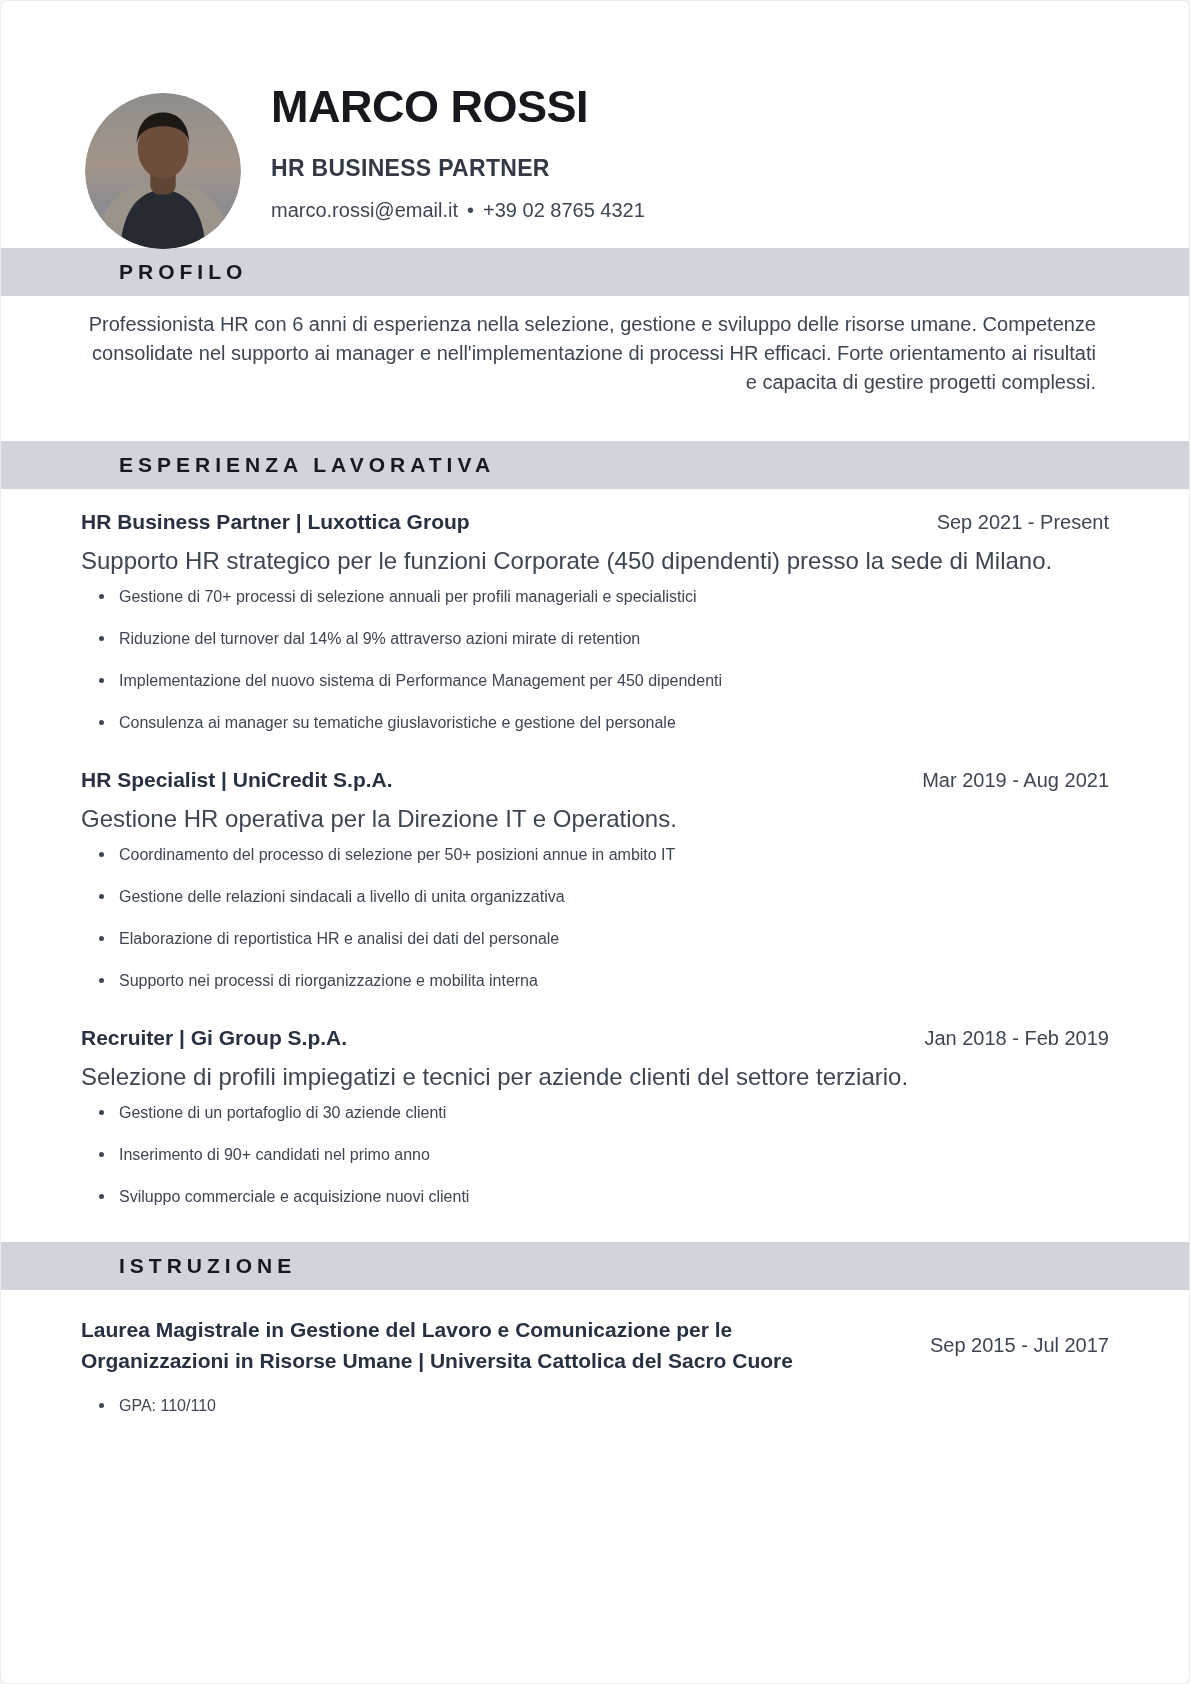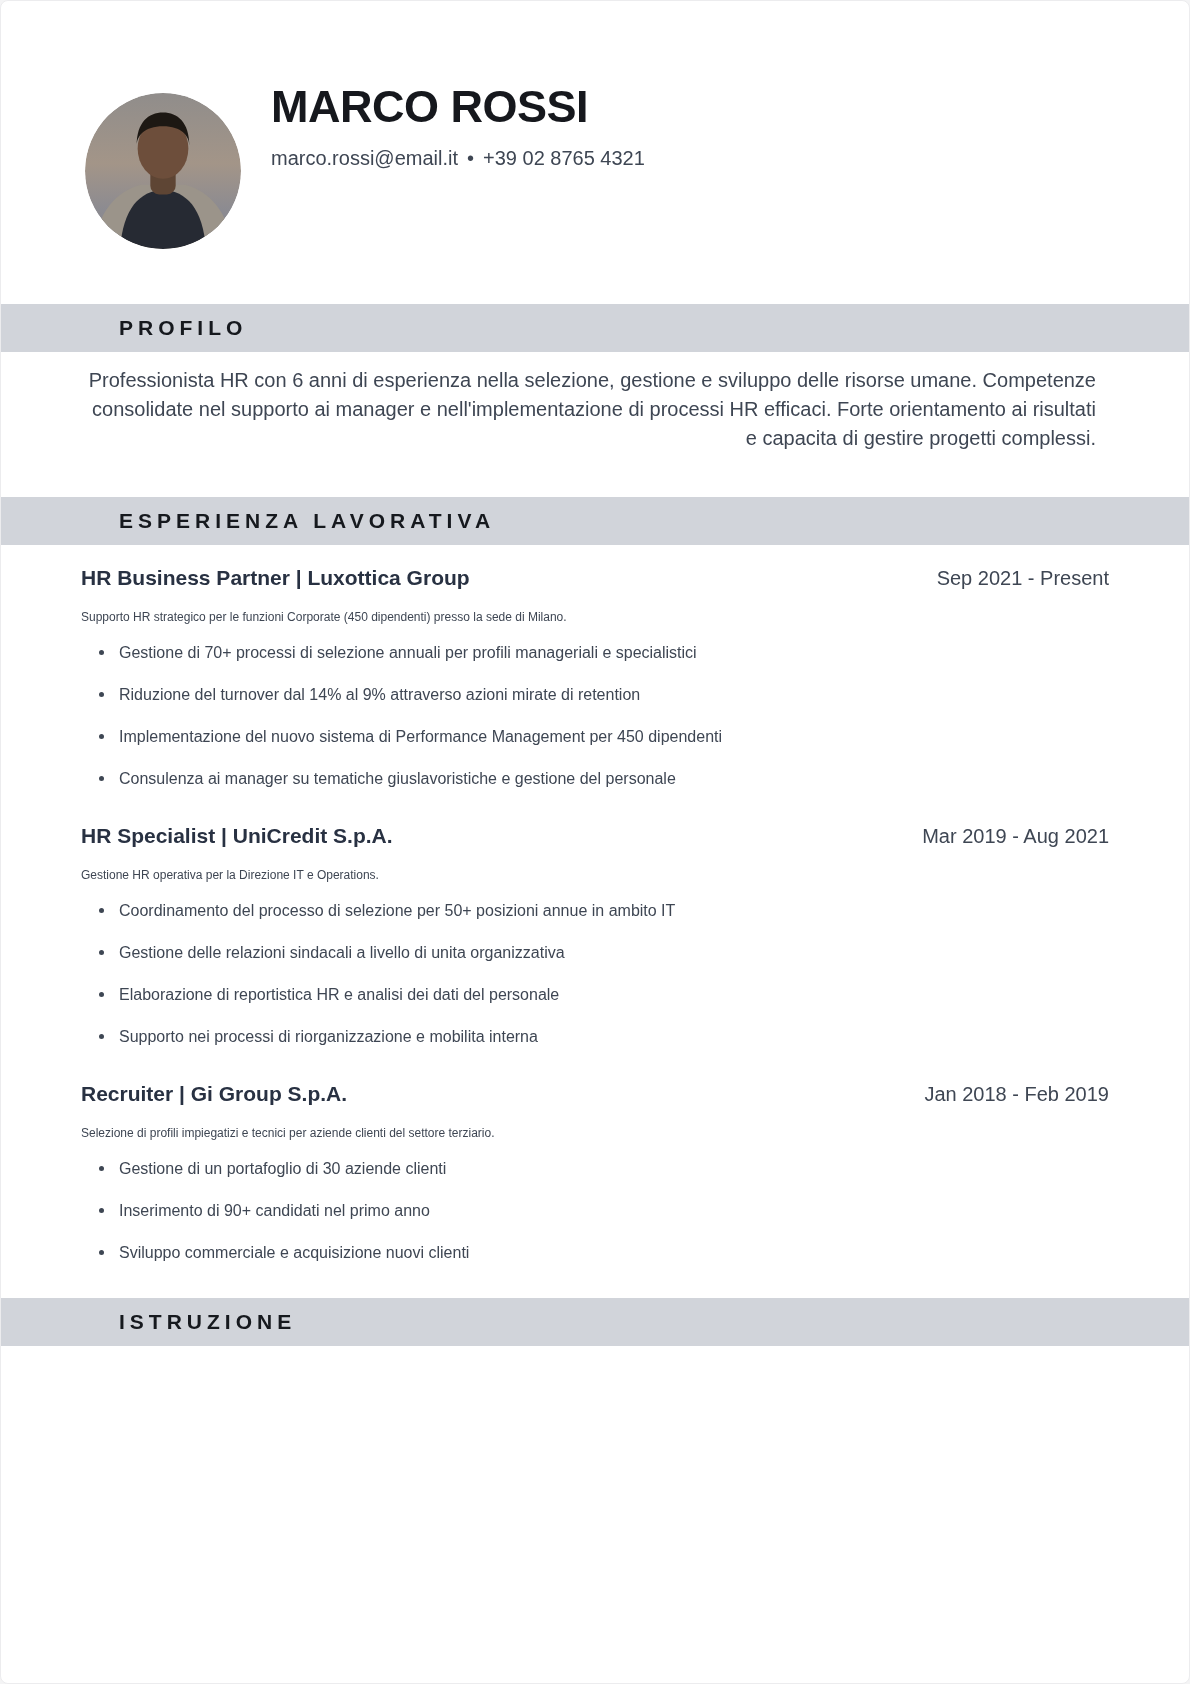--- a/index.html
+++ b/index.html
@@ -11,21 +11,21 @@
   .page {
     width: 1190px; height: 1684px;
     background: #ffffff;
     border: 1px solid #ececee;
     border-radius: 8px;
     overflow: hidden;
     color: var(--body-text, #3e4653);
   }
 
   
-  .resume-header { position: relative; height: 303px; }
+  .resume-header { position: relative; height: 247px; }
   .photo-wrap {
     position: absolute; left: 84px; top: 92px;
     width: 156px; height: 156px;
     border-radius: 50%; overflow: hidden;
   }
   .photo-wrap svg { display: block; width: 100%; height: 100%; }
   .header-text { position: absolute; left: 270px; top: 82px; }
   .person-name {
     margin: 0;
     font-size: 45px; font-weight: 700; letter-spacing: -0.5px;
@@ -77,21 +77,21 @@
     font-size: 21px; font-weight: 700; line-height: 26px;
     color: var(--title-text, #283142);
   }
   .entry-dates {
     font-size: 20px; line-height: 26px; white-space: nowrap;
     color: var(--body-text, #3e4653);
     padding-left: 20px;
   }
   .entry-desc {
     margin: 12px 0 0;
-    font-size: 12px; line-height: 28px;
+    font-size: 24px; line-height: 28px;
     color: var(--body-text, #3e4653);
   }
   .entry-bullets {
     list-style: none;
     margin: 8px 0 0; padding: 0 0 0 38px;
   }
   .entry-bullets li {
     position: relative;
     margin-top: 14px;
     font-size: 16px; line-height: 28px;
@@ -134,20 +134,21 @@
           <path d="M8,160 C14,114 40,98 58,94 L102,94 C120,98 146,114 152,160 Z" fill="#9b948a"></path>
           <path d="M36,160 C39,118 56,101 80,99 C104,101 121,118 124,160 Z" fill="#262a33"></path>
           <rect x="67" y="74" width="26" height="30" rx="9" fill="#5e4534"></rect>
           <ellipse cx="80" cy="57" rx="26" ry="31" fill="#6d4e3b"></ellipse>
           <path d="M53,54 C53,30 65,20 80,20 C95,20 107,30 107,54 C107,44 99,34 80,34 C61,34 53,44 53,54 Z" fill="#1d1813"></path>
         </g>
       </svg>
     </div>
     <div class="header-text">
       <h1 class="person-name">MARCO ROSSI</h1>
+      <h2 class="person-title">HR BUSINESS PARTNER</h2>
       <div class="contact-line">
         <span>marco.rossi@email.it</span><span class="contact-sep">•</span><span>+39 02 8765 4321</span>
       </div>
     </div>
   </header>
 
   <section>
     <div class="section-bar">
       <span>PROFILO</span>
     </div>
@@ -199,15 +200,27 @@
             <li>Sviluppo commerciale e acquisizione nuovi clienti</li>
           </ul>
   </article>
 </div>
   </section>
 
   <section>
     <div class="section-bar bar-education">
       <span>ISTRUZIONE</span>
     </div>
+    <div class="entries edu" id="education-entries">
+  <article class="entry">
+    <div class="entry-head">
+      <h3 class="entry-title">Laurea Magistrale in Gestione del Lavoro e Comunicazione per le Organizzazioni in Risorse Umane | Universita Cattolica del Sacro Cuore</h3>
+      <span class="entry-dates">Sep 2015 - Jul 2017</span>
+    </div>
+
+    <ul class="entry-bullets">
+            <li>GPA: 110/110</li>
+          </ul>
+  </article>
+</div>
   </section>
 
 </div>
 
 </body></html>

